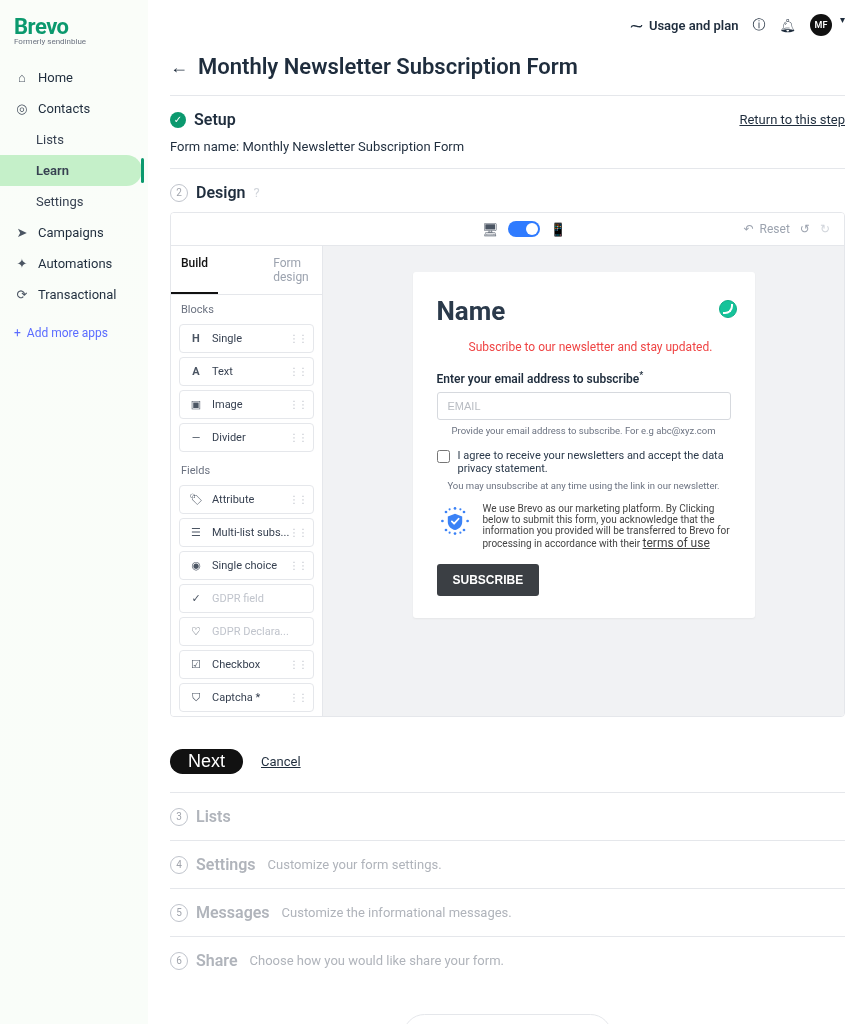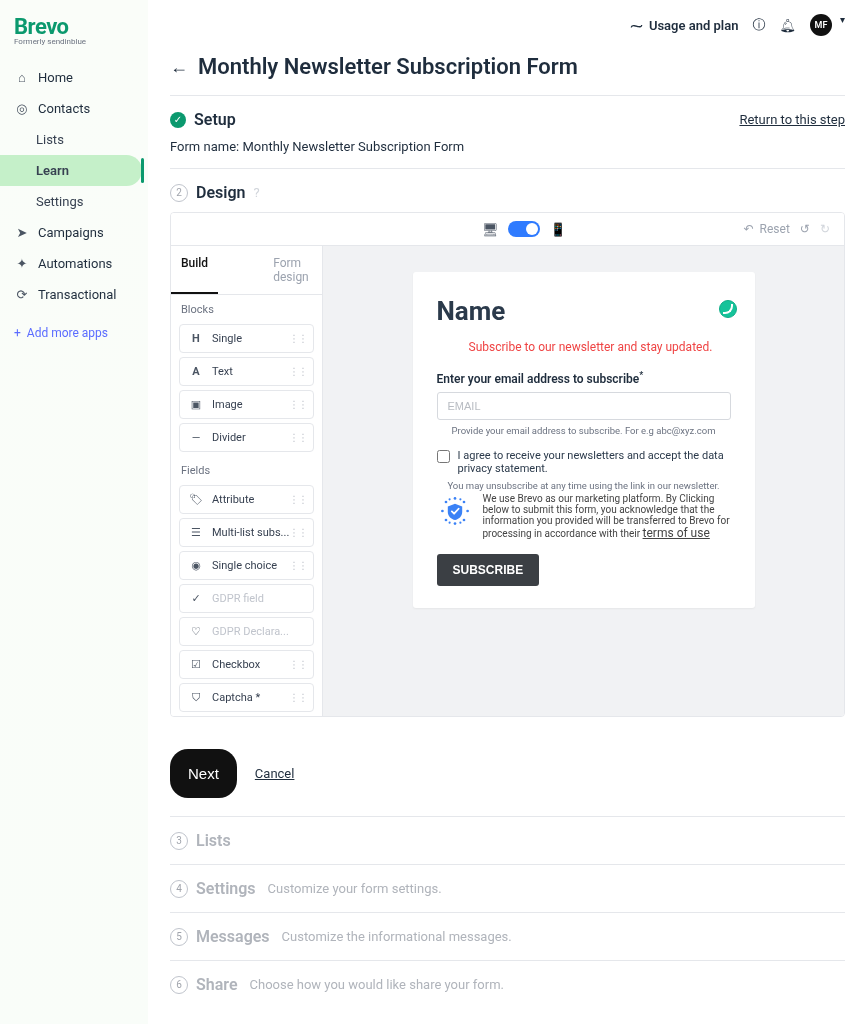--- a/index.html
+++ b/index.html
@@ -51,26 +51,26 @@
 .grammarly::after{content:"";width:8px;height:8px;border:2px solid #fff;border-left:none;border-top:none;border-radius:0 0 8px 0;transform:rotate(0deg);}
 .fc-title { font-size:26px; font-weight:700; color:#2b3a4b; }
 .fc-sub { font-size:12px; color:#ef4444; margin-top:14px;margin-left:32px; }
 .fc-label { font-size:12px; font-weight:600; margin-top:16px; }
 .fc-label sup{font-size:9px;}
 .fc-input { width:100%; border:1px solid #d6d9de; border-radius:3px; padding:7px 10px; font-size:11px; margin-top:6px; }
 .fc-input::placeholder{color:#b8bcc2;}
 .small { font-size:9.5px; color:#6b7280; margin-top:4px; line-height:1.4;text-align:center; }
 .chk-row { display:flex; gap:8px; margin-top:12px; font-size:11px; color:#2b3a4b; align-items:flex-start; }
 .chk-row input { margin-top:1px; }
-.brevo-note { display:flex; gap:10px; font-size:10px; color:#444; }
+.brevo-note { display:flex; gap:10px; margin-top:10px; font-size:10px; color:#444; }
 .shield { width:36px; height:36px; flex-shrink:0; }
 .terms { text-decoration:underline; font-size:12px; }
 .subscribe { margin-top:14px; background:#3b3f44; color:#fff; border:none; padding:9px 16px; font-size:12px; font-weight:600; border-radius:3px; cursor:pointer; }
 .actions { display:flex; gap:18px; align-items:center; padding:18px 0; border-bottom:1px solid #e5e7eb; }
-.btn-next { background:#111; color:#fff; border:none; border-radius:18px; padding:16px 18px; font-size:15px; font-weight:500; cursor:pointer; }
+.btn-next { background:#111; color:#fff; border:none; border-radius:18px; padding:2px 18px; font-size:18px; font-weight:500; cursor:pointer; }
 .btn-cancel { text-decoration:underline; font-size:13px; cursor:pointer; }
 .gdpr-pill { margin:30px auto 0; width:fit-content; border:1px solid #e5e7eb; border-radius:26px; padding:10px 20px; display:flex; align-items:center; gap:10px; font-size:12px; }
 .gdpr-pill .q { color:#2f7bff; font-size:18px; font-weight:700; }
 .gdpr-pill u { font-weight:500; }
 .icon { width:16px; display:inline-flex; justify-content:center; color:#4b5563; }
 .reset-group { display:flex; align-items:center; gap:6px; cursor:pointer; }
 </style>
 </head>
 <body>
 

